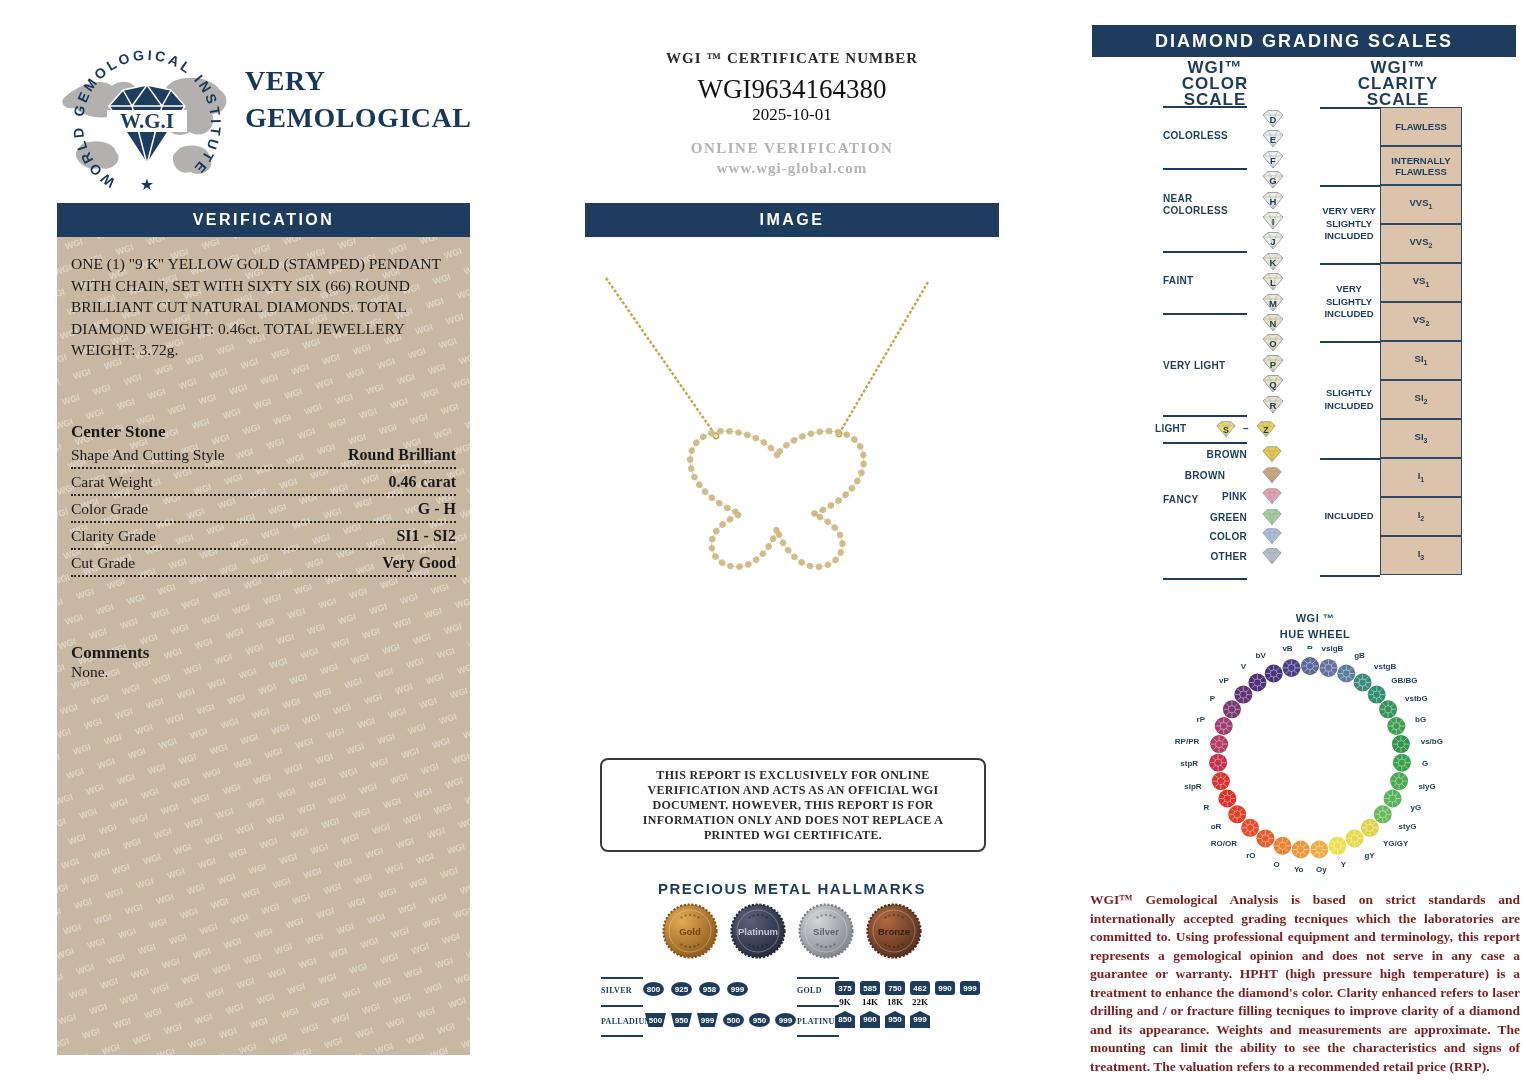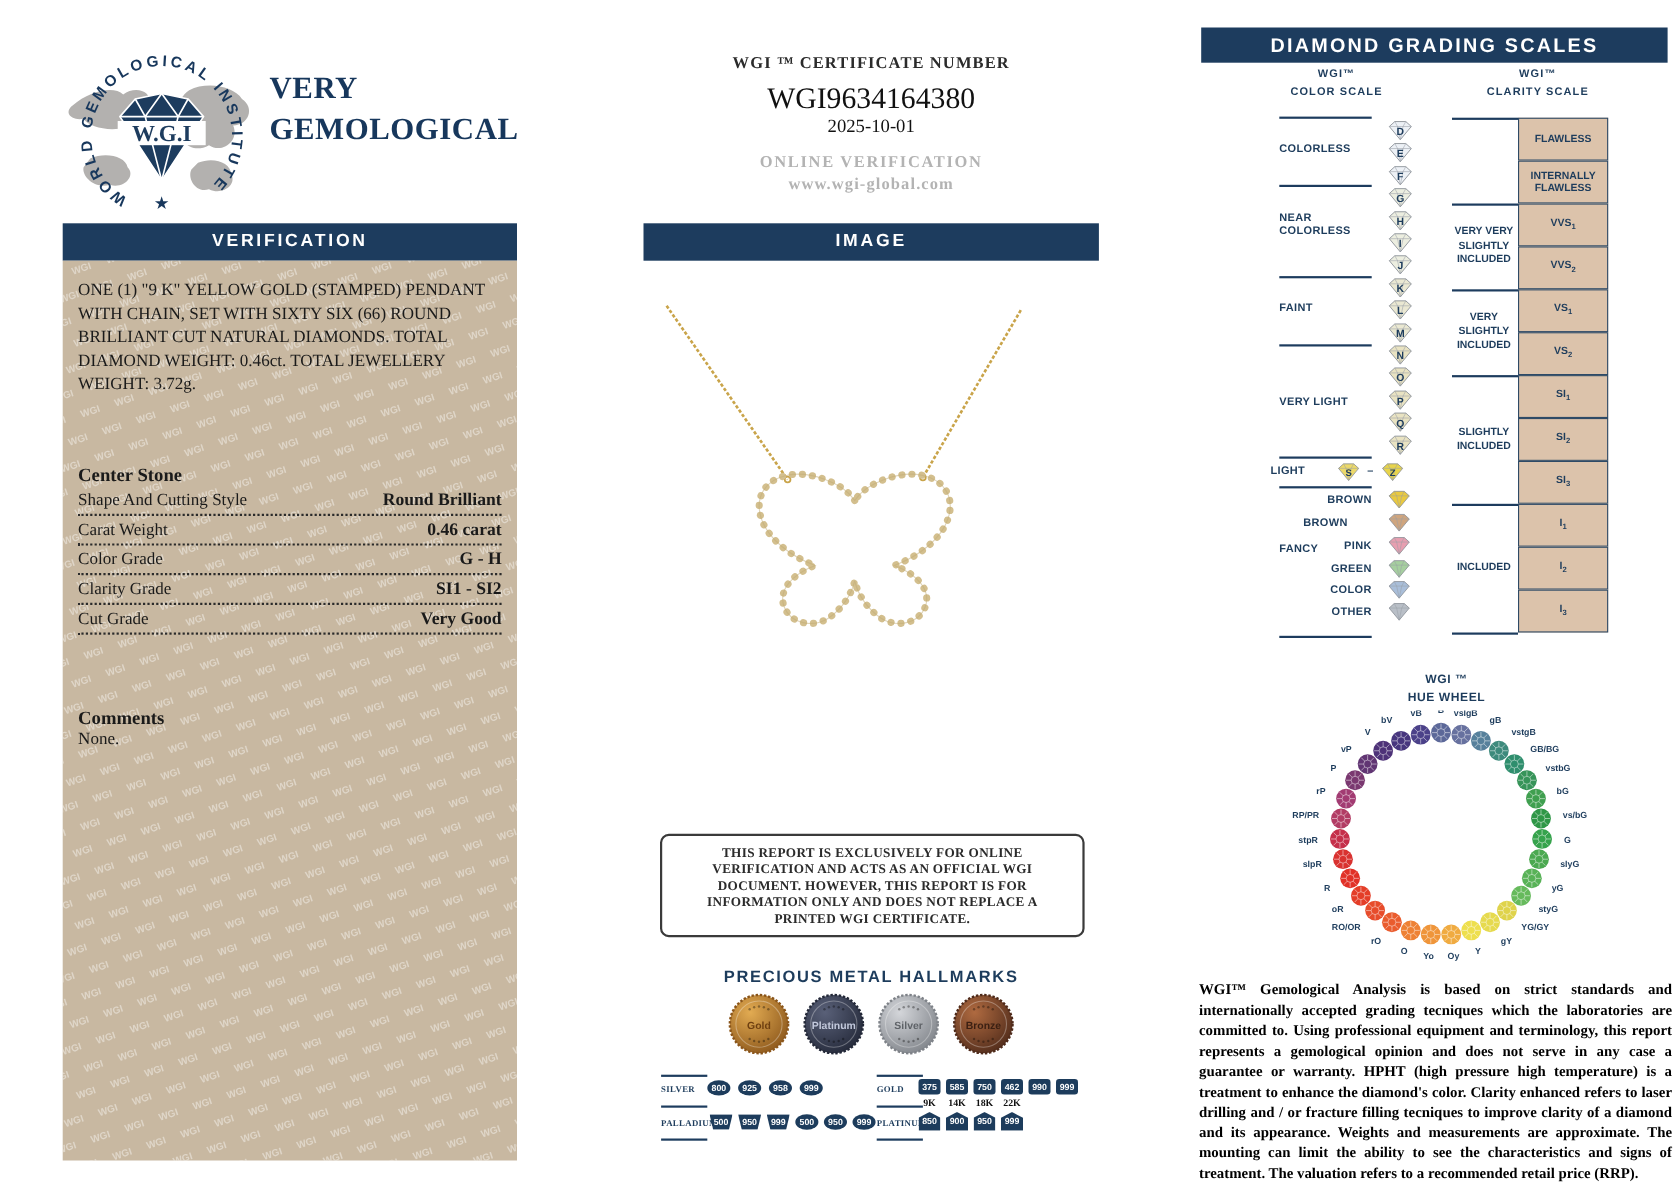--- a/index.html
+++ b/index.html
@@ -49,37 +49,37 @@
   .badge{position:absolute;background:#1d3c5c;color:#fff;font-family:"Liberation Sans",sans-serif;
          font-weight:bold;font-size:8px;display:flex;align-items:center;justify-content:center;}
   .badge.oval{border-radius:50%;}
   .badge.square{border-radius:3px;}
   .badge.trap{clip-path:polygon(0 0,100% 0,84% 100%,16% 100%);}
   .badge.house{clip-path:polygon(50% 0,100% 30%,100% 100%,0 100%,0 30%);}
   .karat{position:absolute;font-size:9px;font-weight:bold;color:#111;text-align:center;}
   
   .grading-bar{left:1092px;top:25px;width:424px;height:32px;font-size:18px;letter-spacing:2px;}
   .scale-head{position:absolute;text-align:center;font-family:"Liberation Sans",sans-serif;
-              font-weight:bold;color:#1d3c5c;font-size:10px;letter-spacing:1px;line-height:16px;}
+              font-weight:bold;color:#1d3c5c;font-size:17px;letter-spacing:1px;line-height:16px;}
   #color-scale,#clarity-scale{position:absolute;}
   .sc-line{position:absolute;height:2px;background:#1d3c5e;}
   .sc-label{position:absolute;font-family:"Liberation Sans",sans-serif;font-weight:bold;
             font-size:10px;letter-spacing:.3px;color:#1d3c5c;line-height:12px;}
   .gem{position:absolute;}
   .clar-cell{position:absolute;left:60px;width:82px;background:#dcc3ab;border:1.5px solid #2e4a66;
              box-sizing:border-box;display:flex;align-items:center;justify-content:center;
              font-family:"Liberation Sans",sans-serif;font-weight:bold;font-size:9.5px;color:#1d3c5c;
              text-align:center;line-height:11px;}
   .clar-cell sub{font-size:7px;}
   .clar-side{position:absolute;left:0;width:58px;text-align:center;font-family:"Liberation Sans",sans-serif;
              font-weight:bold;font-size:9.5px;line-height:12.5px;color:#1d3c5c;}
   .hue-title{position:absolute;width:330px;left:1150px;text-align:center;font-family:"Liberation Sans",sans-serif;
              font-weight:bold;color:#1d3c5c;font-size:11px;letter-spacing:.5px;}
   .analysis{left:1090px;top:891px;width:430px;font-weight:bold;font-size:13.5px;line-height:18.5px;
-            text-align:justify;color:#000000;}
+            text-align:justify;color:#7f1d1d;}
 </style>
 </head>
 <body>
 
 <div class="page">
 
   <svg class="abs" style="left:52px;top:48px;" width="190" height="152" viewBox="0 0 190 152">
     <path d="M14,48 C30,34 52,30 60,38 C70,30 86,34 84,46 C96,50 88,64 74,62 C60,74 30,70 24,60 C12,62 6,54 14,48 Z" fill="#b3b1af"></path>
     <path d="M120,34 C136,26 160,30 168,42 C180,50 174,66 160,66 C166,80 150,92 138,84 C124,92 110,82 114,70 C104,62 108,42 120,34 Z" fill="#b3b1af"></path>
     <path d="M30,96 C44,90 62,94 64,104 C72,112 60,124 48,120 C34,124 22,112 24,104 Z" fill="#b3b1af"></path>

